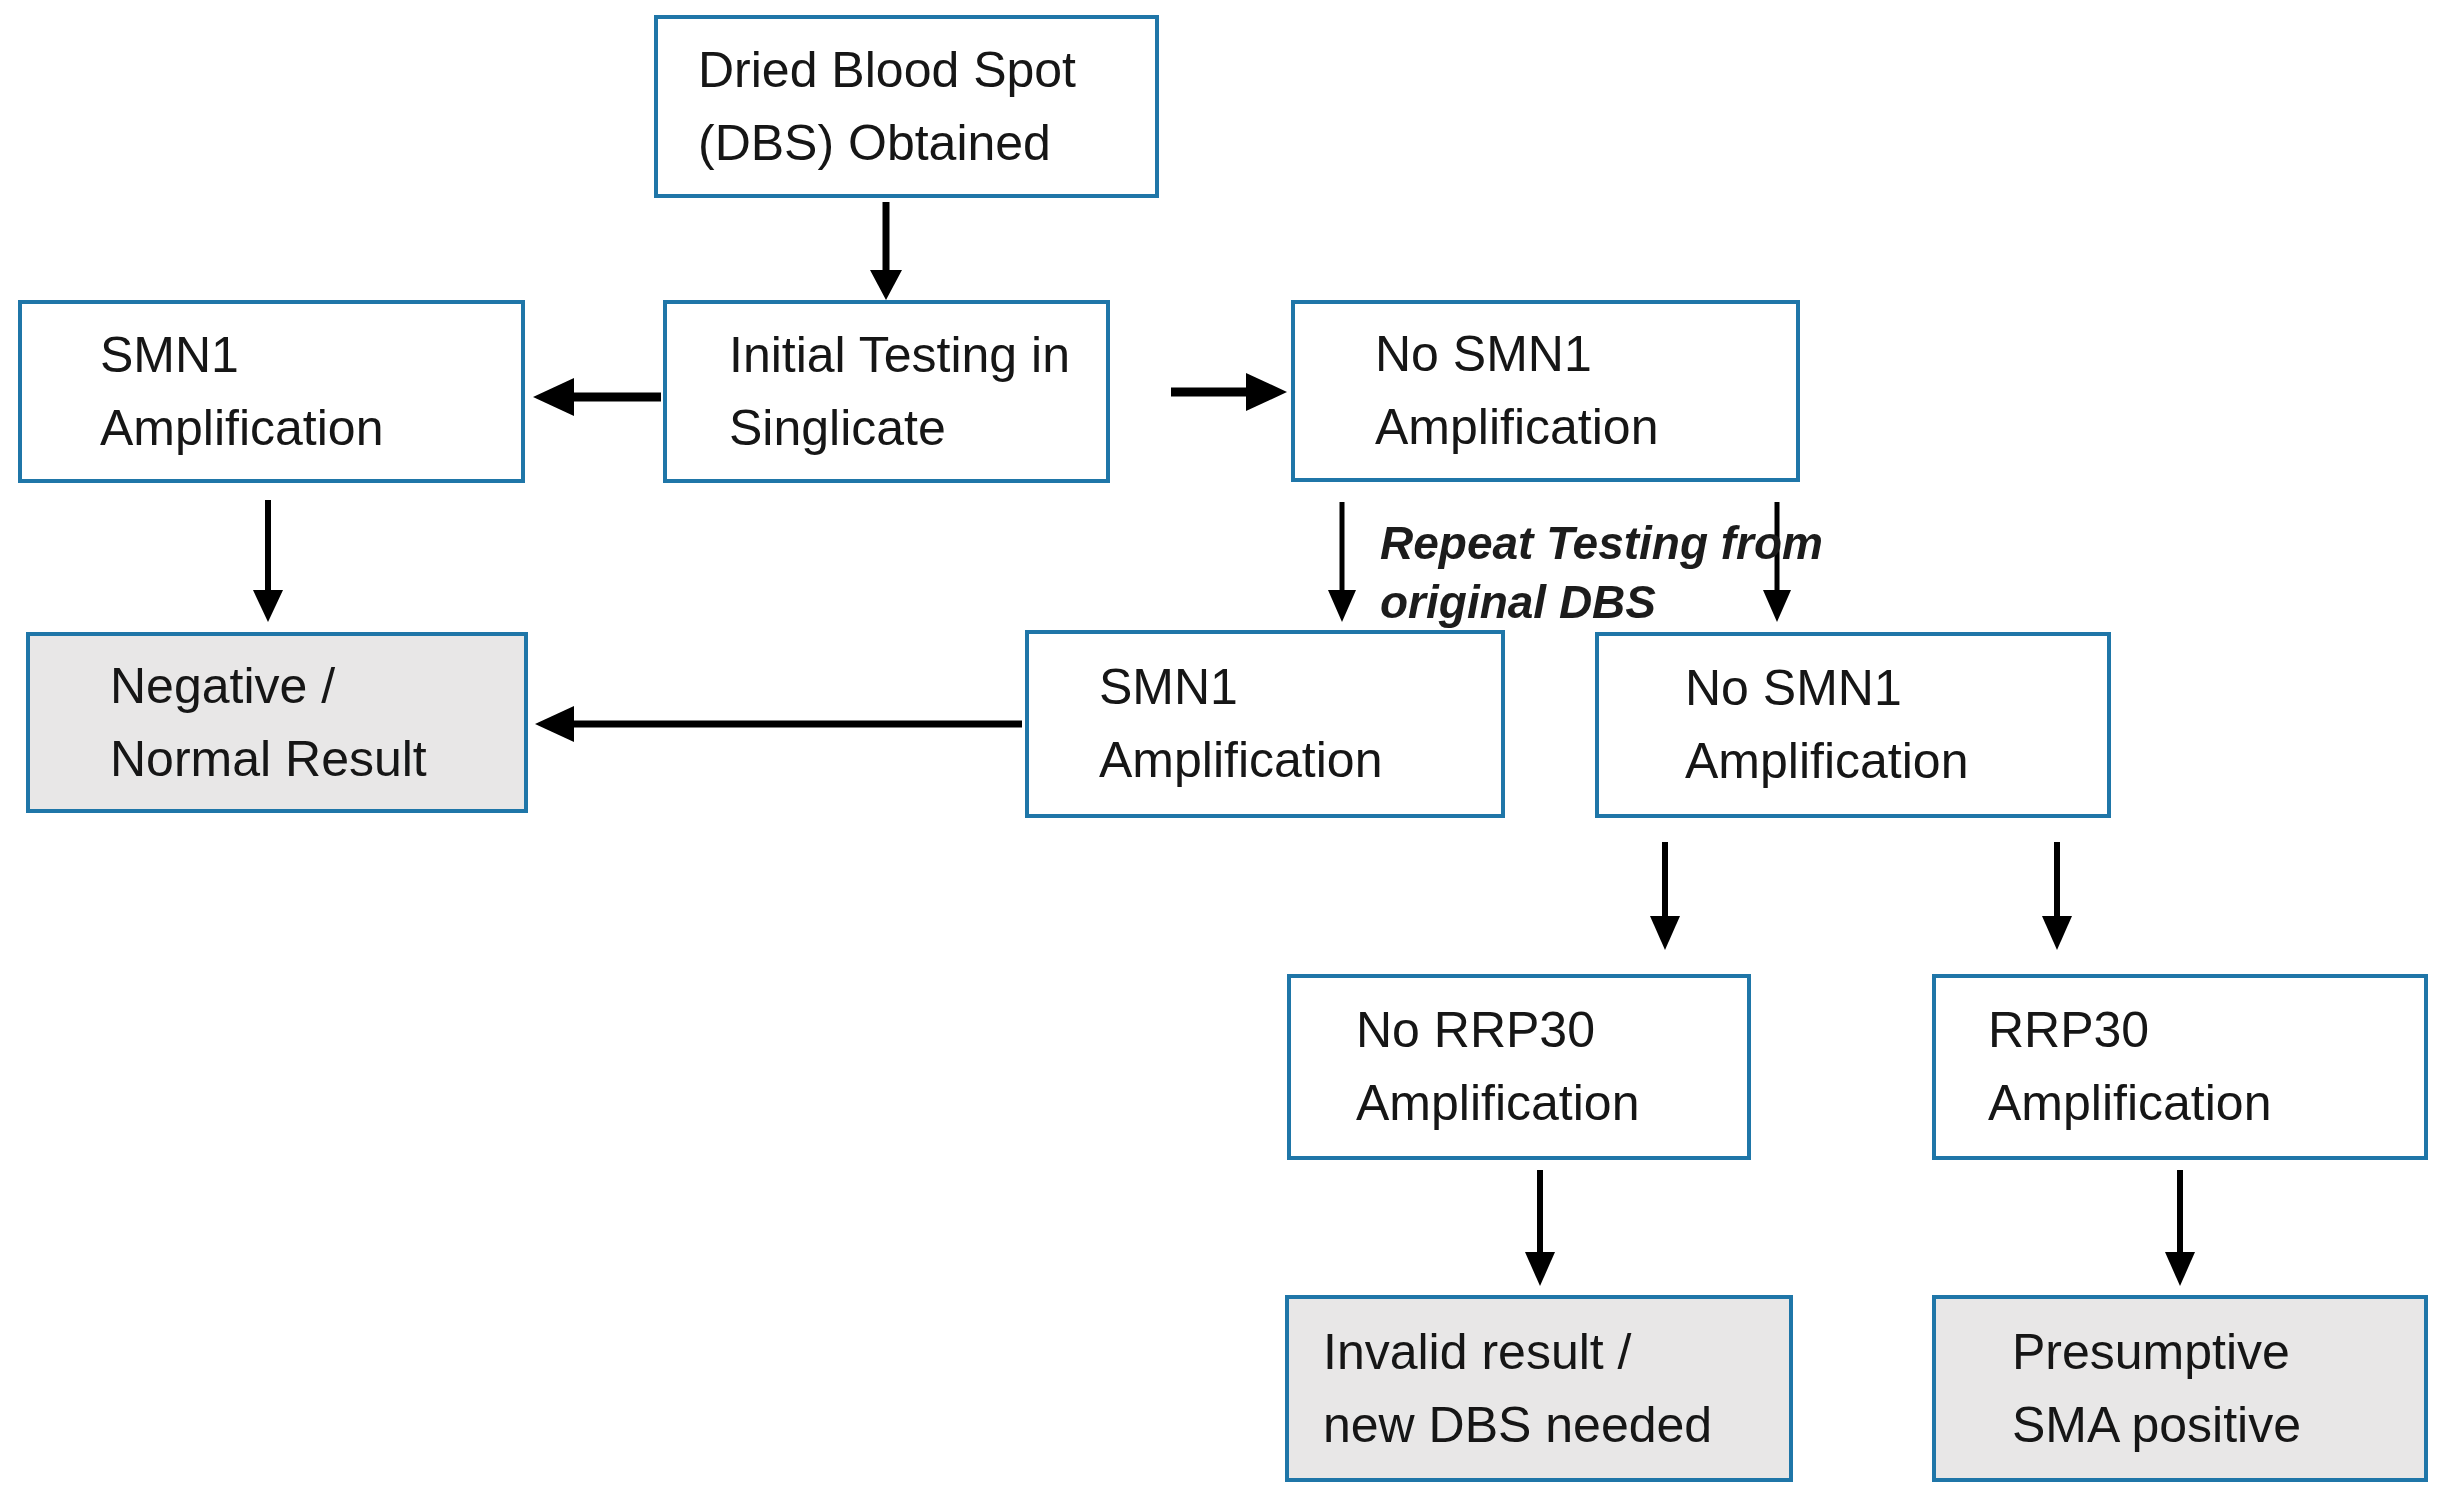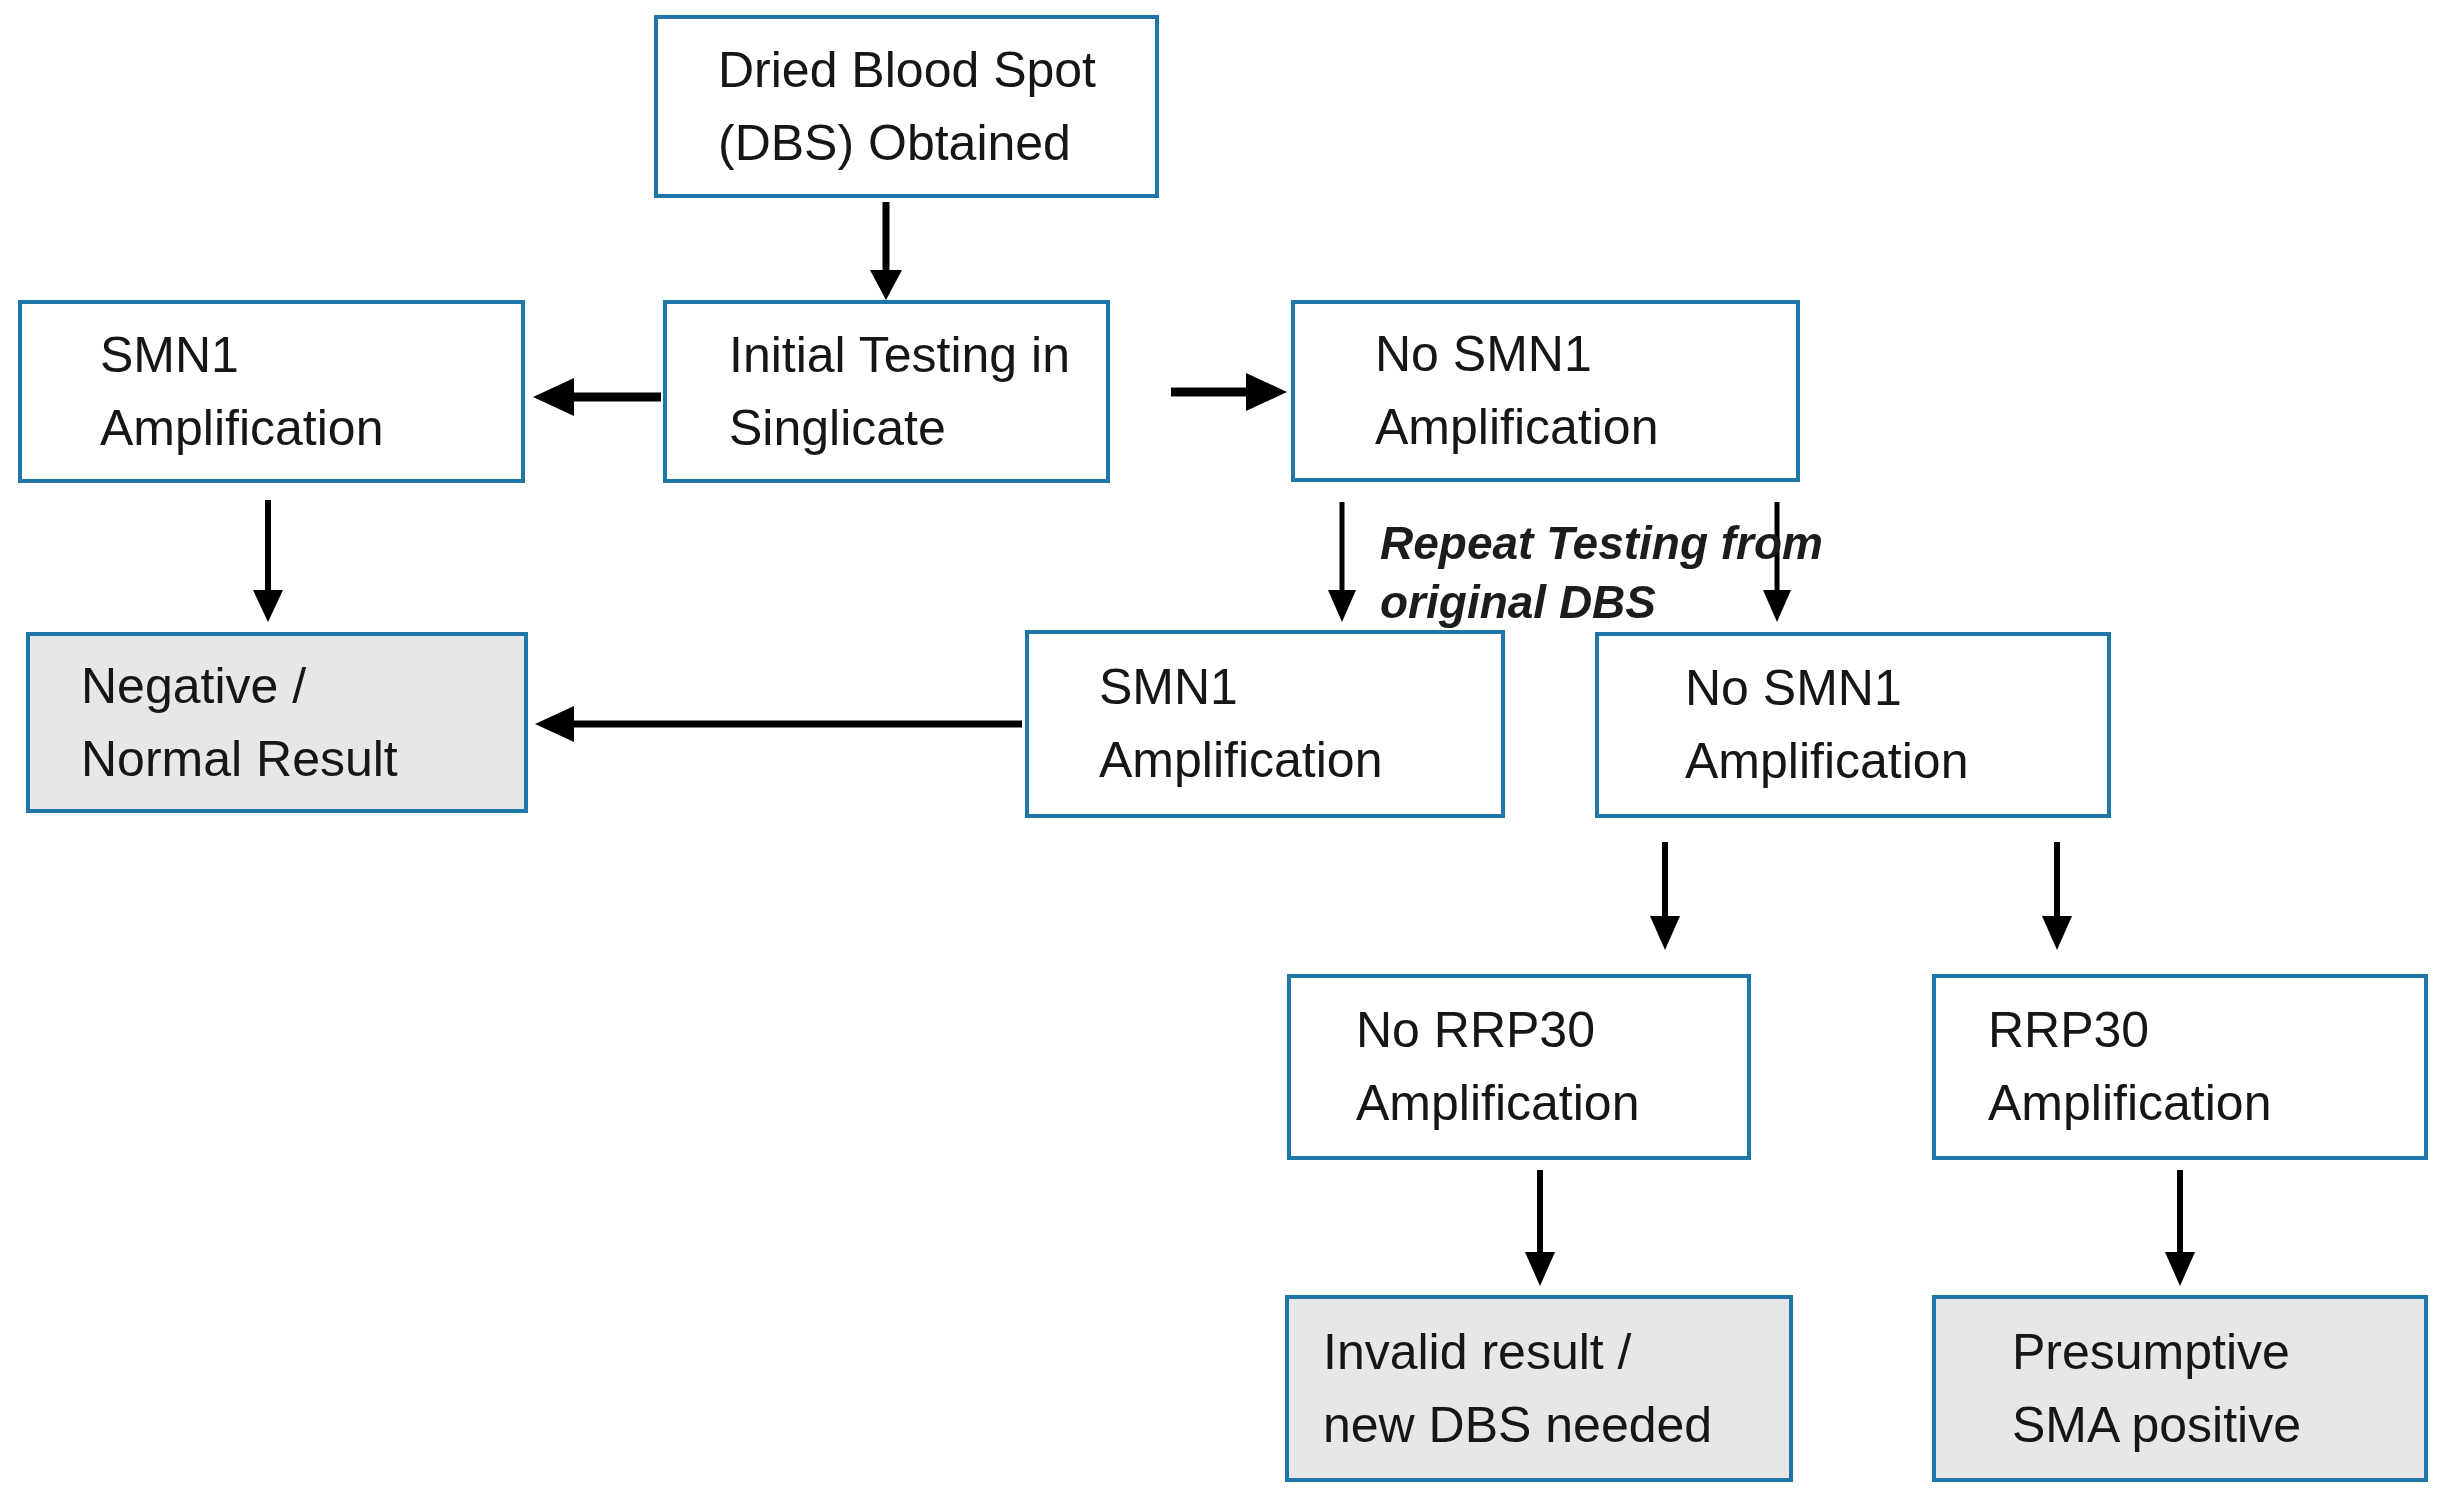--- a/index.html
+++ b/index.html
@@ -66,21 +66,21 @@
     <g fill="#000" stroke="#000">
       <line x1="1540" y1="1170" x2="1540" y2="1254" stroke-width="6"></line>
       <polygon points="1525,1252 1555,1252 1540,1286" stroke="none"></polygon>
     </g>
     <g fill="#000" stroke="#000">
       <line x1="2180" y1="1170" x2="2180" y2="1254" stroke-width="6"></line>
       <polygon points="2165,1252 2195,1252 2180,1286" stroke="none"></polygon>
     </g>
   </svg>
 
-  <div class="node" style="left:654px; top:15px; width:505px; height:183px; padding-left:60px;">
+  <div class="node" style="left:654px; top:15px; width:505px; height:183px; padding-left:40px;">
     <div class="nline">Dried Blood Spot</div>
     <div class="nline">(DBS) Obtained</div>
   </div>
 
   <div class="node" style="left:18px; top:300px; width:507px; height:183px; padding-left:78px;">
     <div class="nline">SMN1</div>
     <div class="nline">Amplification</div>
   </div>
 
   <div class="node" style="left:663px; top:300px; width:447px; height:183px; padding-left:62px;">
@@ -91,21 +91,21 @@
   <div class="node" style="left:1291px; top:300px; width:509px; height:182px; padding-left:80px;">
     <div class="nline">No SMN1</div>
     <div class="nline">Amplification</div>
   </div>
 
   <div class="edge-note" style="left:1380px; top:514px; width:400px;">
     <div class="nline">Repeat Testing from</div>
     <div class="nline">original DBS</div>
   </div>
 
-  <div class="node result" style="left:26px; top:632px; width:502px; height:181px; padding-left:51px;">
+  <div class="node result" style="left:26px; top:632px; width:502px; height:181px; padding-left:80px;">
     <div class="nline">Negative /</div>
     <div class="nline">Normal Result</div>
   </div>
 
   <div class="node" style="left:1025px; top:630px; width:480px; height:188px; padding-left:70px;">
     <div class="nline">SMN1</div>
     <div class="nline">Amplification</div>
   </div>
 
   <div class="node" style="left:1595px; top:632px; width:516px; height:186px; padding-left:86px;">

